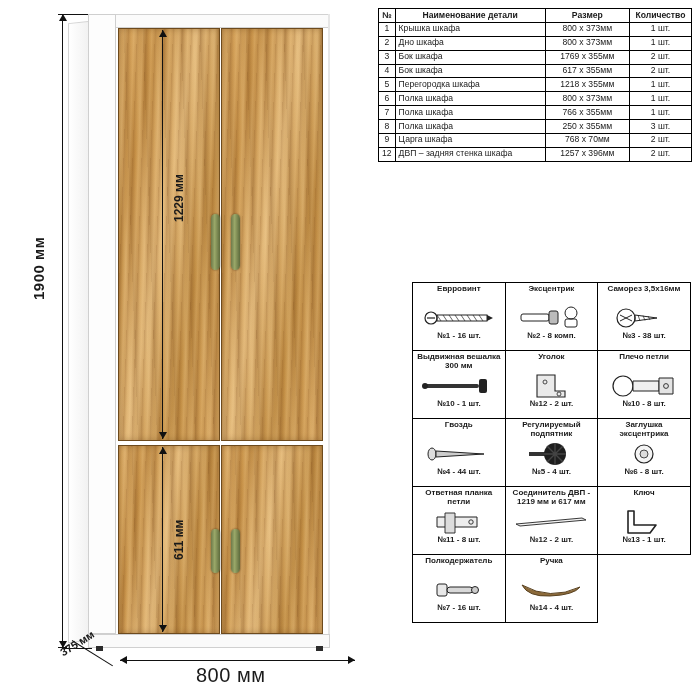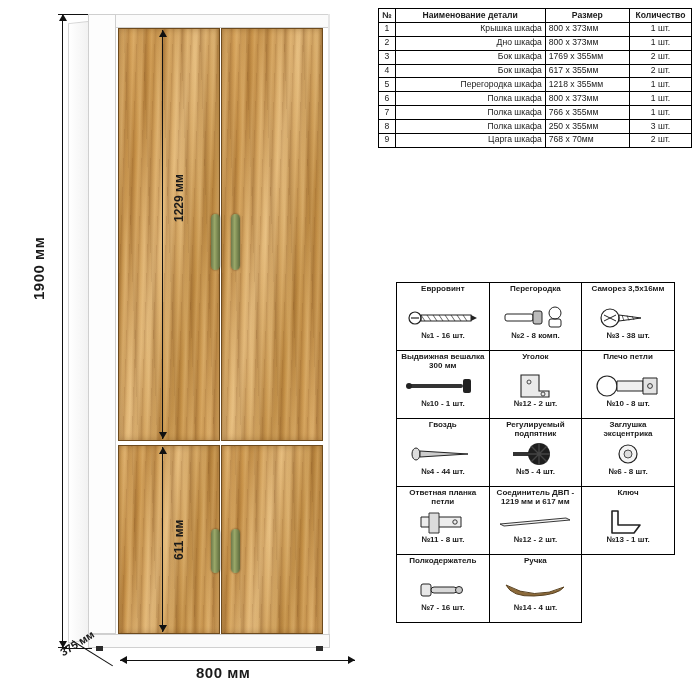--- a/index.html
+++ b/index.html
@@ -124,21 +124,21 @@
     position:absolute; left:120px; top:660px; width:235px; height:1px; background:#111;
   }
   .dim-w:before, .dim-w:after {
     content:""; position:absolute; top:-4px; width:0; height:0;
     border-top:4px solid transparent; border-bottom:4px solid transparent;
   }
   .dim-w:before { left:0; border-right:7px solid #111; }
   .dim-w:after { right:0; border-left:7px solid #111; }
   .label-800 {
     position:absolute; left:196px; top:664px;
-    font-size:15px; font-weight:bold; letter-spacing:0.5px;
+    font-size:20px; font-weight:normal; letter-spacing:0.5px;
   }
 
   
   .dim-inner {
     position:absolute; width:1px; background:#111;
   }
   .dim-inner:before, .dim-inner:after {
     content:""; position:absolute; left:-3.5px; width:0; height:0;
     border-left:4px solid transparent; border-right:4px solid transparent;
   }
@@ -155,27 +155,27 @@
     border-collapse:collapse;
     font-size:8.6px;
   }
   .parts-table th, .parts-table td {
     border:1px solid #000;
     padding:1.5px 3px;
     line-height:1.15;
   }
   .parts-table th { font-weight:bold; text-align:center; }
   .col-num { width:16px; text-align:center; }
-  .col-name { width:150px;text-align:right; }
-  .col-size { width:84px; }
+  .col-name { width:150px; }
+  .col-size { width:84px; text-align:center; }
   .col-qty { width:62px; text-align:center;margin-left:47px; }
 
   
   .hw-grid {
-    position:absolute; left:396px; top:282px; width:278px;
+    position:absolute; left:412px; top:282px; width:278px;
     border-collapse:collapse;
     table-layout:fixed;
   }
   .hw-grid td {
     border:1px solid #000;
     width:92.6px; height:68px;
     vertical-align:top;
     padding:2px 2px 2px;
     text-align:center;
   }
@@ -293,20 +293,26 @@
         <td class="col-name">Полка шкафа</td>
         <td class="col-size">250 x 355мм</td>
         <td class="col-qty">3 шт.</td>
       </tr>
       <tr>
         <td class="col-num">9</td>
         <td class="col-name">Царга шкафа</td>
         <td class="col-size">768 x 70мм</td>
         <td class="col-qty">2 шт.</td>
       </tr>
+      <tr>
+        <td class="col-num">12</td>
+        <td class="col-name">ДВП – задняя стенка шкафа</td>
+        <td class="col-size">1257 x 396мм</td>
+        <td class="col-qty">2 шт.</td>
+      </tr>
     </tbody>
   </table>
 
   <table class="hw-grid">
     <tbody>
 
       <tr>
         <td>
           <div class="hw-title">Еврровинт</div>
           <div class="hw-art">
@@ -314,21 +320,21 @@
                 <circle cx="8" cy="9" r="6" fill="none" stroke="#222" stroke-width="1.2"></circle>
                 <line x1="4" y1="9" x2="12" y2="9" stroke="#222" stroke-width="1.2"></line>
                 <rect x="14" y="6" width="50" height="6" fill="none" stroke="#222" stroke-width="1"></rect>
                 <path d="M14 6 l4 6 M20 6 l4 6 M26 6 l4 6 M32 6 l4 6 M38 6 l4 6 M44 6 l4 6 M50 6 l4 6 M56 6 l4 6" stroke="#222" stroke-width=".7"></path>
                 <path d="M64 6 l6 3 -6 3z" fill="#222"></path>
               </svg>
           </div>
           <div class="hw-code">№1 - 16 шт.</div>
         </td>
         <td>
-          <div class="hw-title">Перегородка</div>
+          <div class="hw-title">Эксцентрик</div>
           <div class="hw-art">
             <svg width="72" height="26" viewBox="0 0 72 26">
                 <rect x="6" y="9" width="28" height="7" rx="2" fill="none" stroke="#222" stroke-width="1"></rect>
                 <rect x="34" y="6" width="9" height="13" rx="2" fill="#bbb" stroke="#222" stroke-width="1"></rect>
                 <circle cx="56" cy="8" r="6" fill="none" stroke="#222" stroke-width="1"></circle>
                 <rect x="50" y="14" width="12" height="8" rx="2" fill="none" stroke="#222" stroke-width="1"></rect>
               </svg>
           </div>
           <div class="hw-code">№2 - 8 комп.</div>
         </td>

